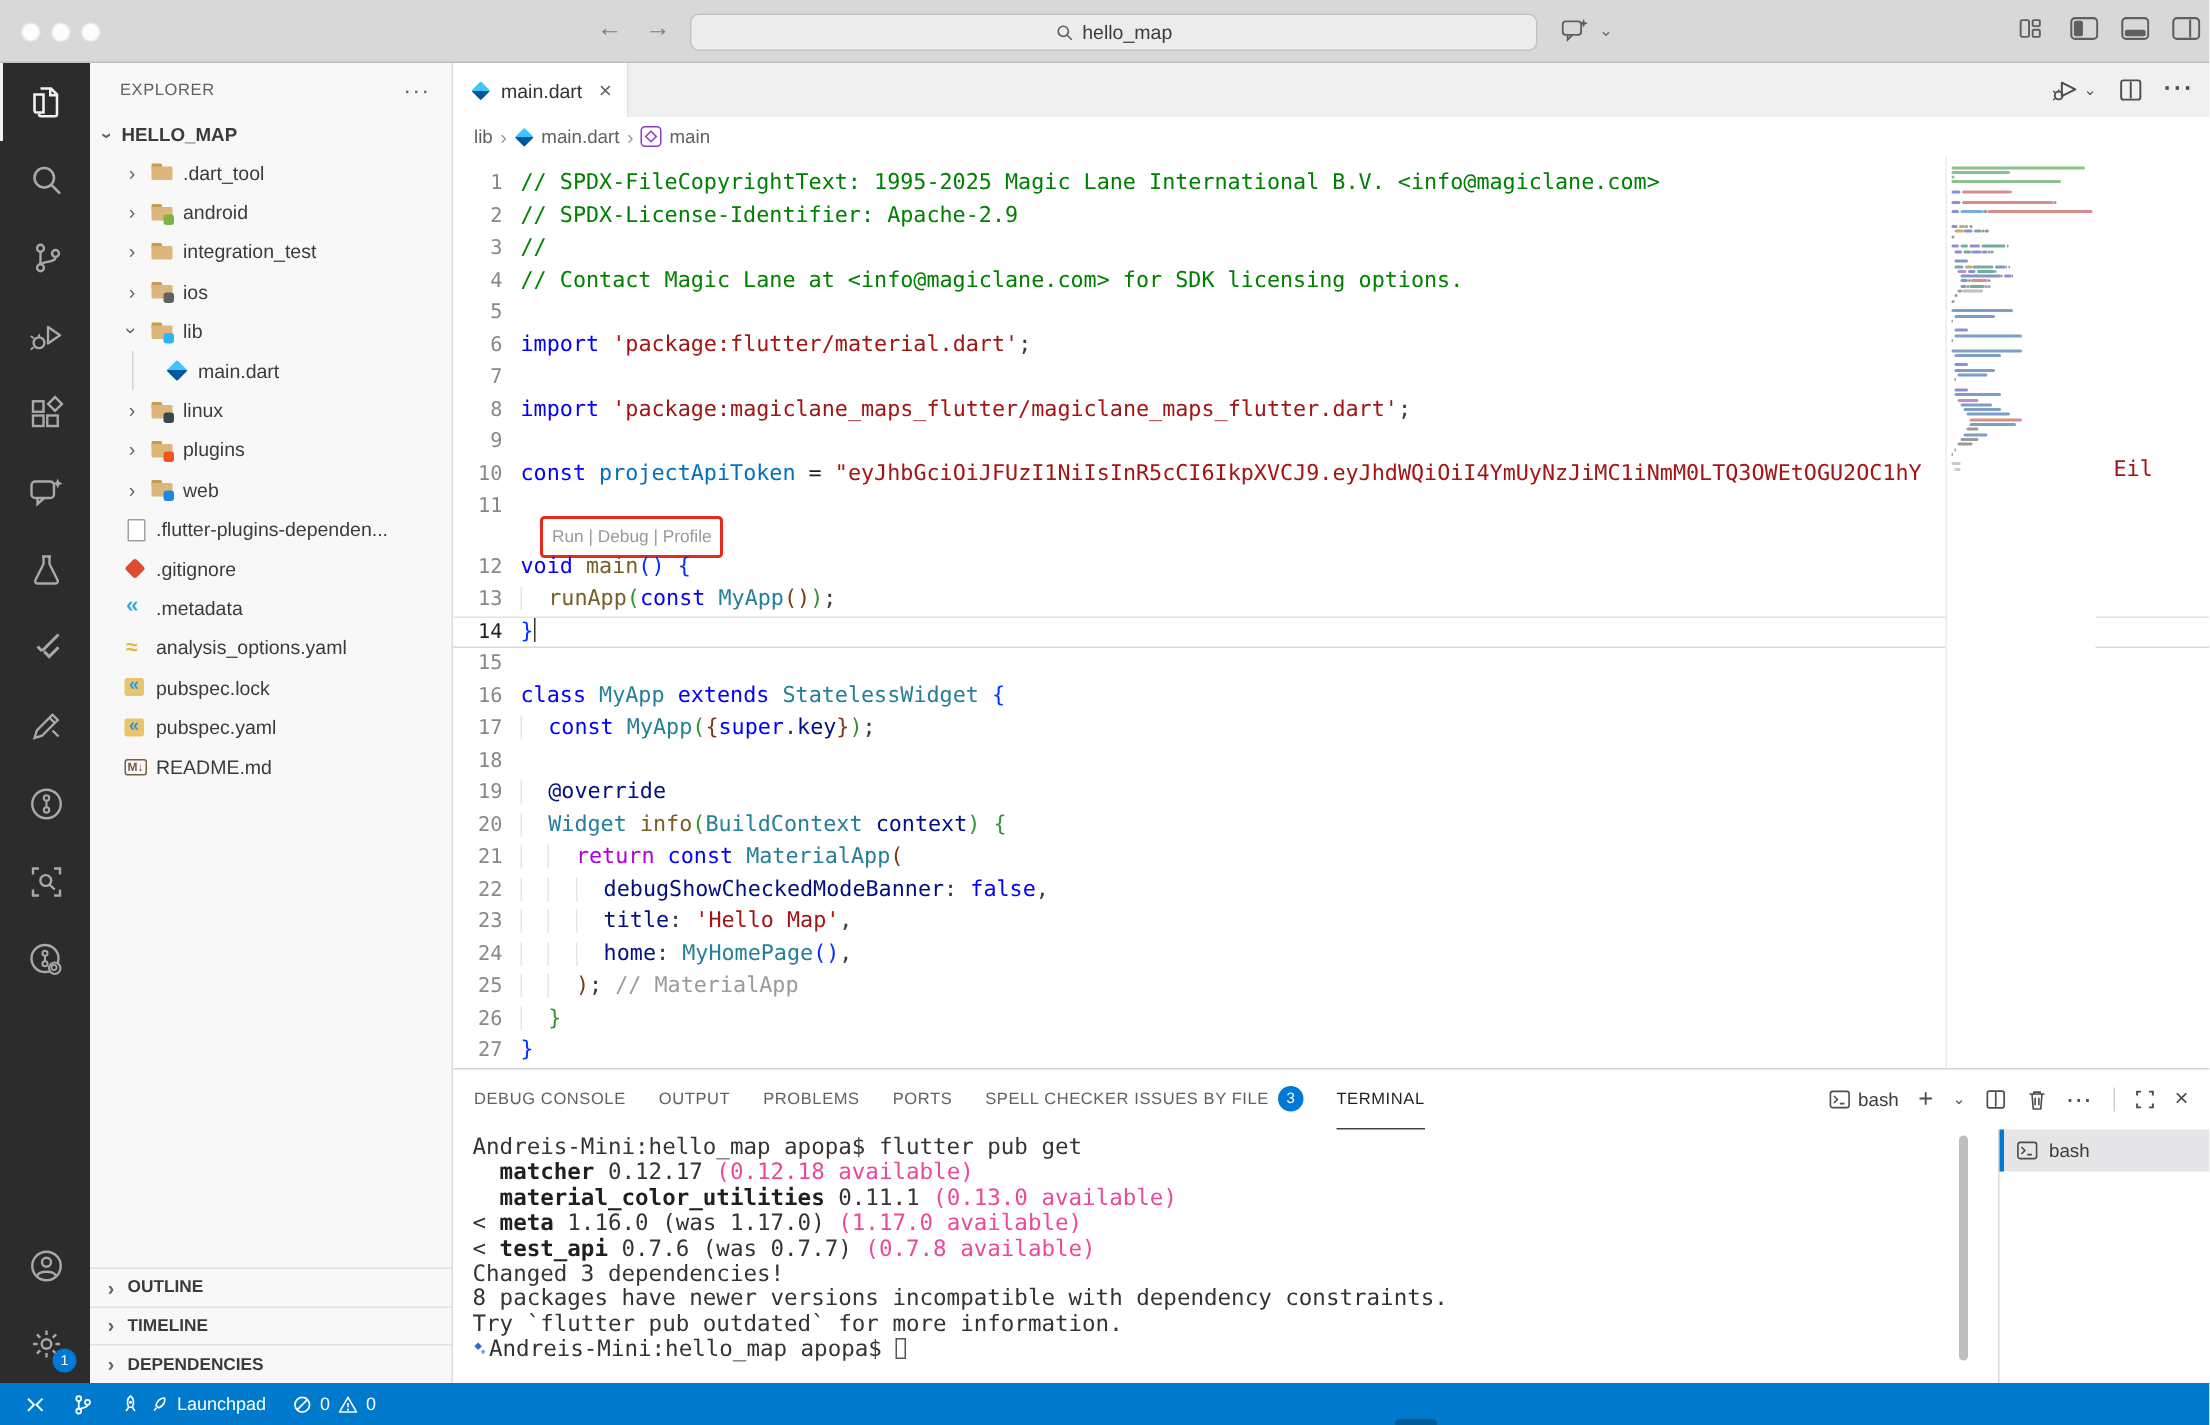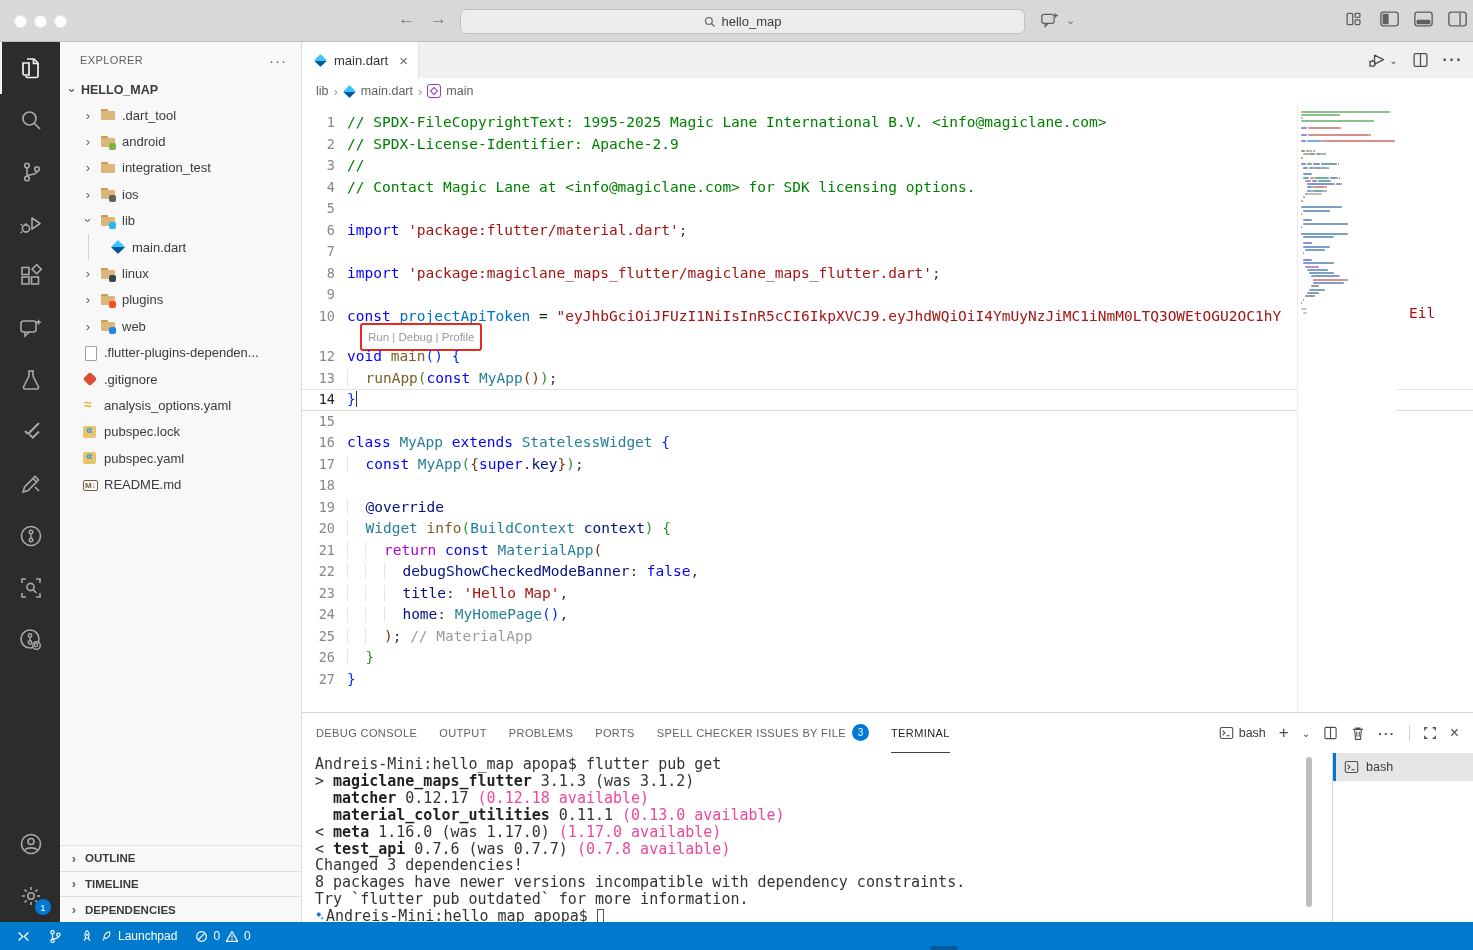--- a/index.html
+++ b/index.html
@@ -348,20 +348,24 @@
         </div>
         <div class="trow">
           <span class="fi fi-file"></span>
           <span class="tlabel">.flutter-plugins-dependen...</span>
         </div>
         <div class="trow">
           <span class="fi fi-git"></span>
           <span class="tlabel">.gitignore</span>
         </div>
         <div class="trow">
+          <span class="fi fi-flutter"></span>
+          <span class="tlabel">.metadata</span>
+        </div>
+        <div class="trow">
           <span class="fi fi-yaml"></span>
           <span class="tlabel">analysis_options.yaml</span>
         </div>
         <div class="trow">
           <span class="fi fi-pub"></span>
           <span class="tlabel">pubspec.lock</span>
         </div>
         <div class="trow">
           <span class="fi fi-pub"></span>
           <span class="tlabel">pubspec.yaml</span>
@@ -428,20 +432,21 @@
           <div class="cline mono"><span class="gut">1</span><span class="ctext"><span class="c-cm">// SPDX-FileCopyrightText: 1995-2025 Magic Lane International B.V. &lt;info@magiclane.com&gt;</span></span></div>
           <div class="cline mono"><span class="gut">2</span><span class="ctext"><span class="c-cm">// SPDX-License-Identifier: Apache-2.9</span></span></div>
           <div class="cline mono"><span class="gut">3</span><span class="ctext"><span class="c-cm">//</span></span></div>
           <div class="cline mono"><span class="gut">4</span><span class="ctext"><span class="c-cm">// Contact Magic Lane at &lt;info@magiclane.com&gt; for SDK licensing options.</span></span></div>
           <div class="cline mono"><span class="gut">5</span><span class="ctext"></span></div>
           <div class="cline mono"><span class="gut">6</span><span class="ctext"><span class="c-kw">import</span><span> </span><span class="c-str">'package:flutter/material.dart'</span><span class="c-pun">;</span></span></div>
           <div class="cline mono"><span class="gut">7</span><span class="ctext"></span></div>
           <div class="cline mono"><span class="gut">8</span><span class="ctext"><span class="c-kw">import</span><span> </span><span class="c-str">'package:magiclane_maps_flutter/magiclane_maps_flutter.dart'</span><span class="c-pun">;</span></span></div>
           <div class="cline mono"><span class="gut">9</span><span class="ctext"></span></div>
           <div class="cline mono"><span class="gut">10</span><span class="ctext"><span class="c-kw">const</span><span> </span><span class="c-var">projectApiToken</span><span> = </span><span class="c-str">"eyJhbGciOiJFUzI1NiIsInR5cCI6IkpXVCJ9.eyJhdWQiOiI4YmUyNzJiMC1iNmM0LTQ3OWEtOGU2OC1hY</span></span></div>
+          <div class="cline mono"><span class="gut">11</span><span class="ctext"></span></div>
           <div class="codelens-row">
             <span class="codelens-box"><a>Run</a> | <a>Debug</a> | <a>Profile</a></span>
           </div>
           <div class="cline mono"><span class="gut">12</span><span class="ctext"><span class="c-kw">void</span><span> </span><span class="c-fn">main</span><span class="c-b1">()</span><span> </span><span class="c-b1">{</span></span></div>
           <div class="cline mono"><span class="gut">13</span><span class="ctext"><span class="c-ind">  </span><span class="c-fn">runApp</span><span class="c-b2">(</span><span class="c-kw">const</span><span> </span><span class="c-type">MyApp</span><span class="c-b3">()</span><span class="c-b2">)</span><span class="c-pun">;</span></span></div>
           <div class="cline mono cur"><span class="gut">14</span><span class="ctext"><span class="c-b1">}</span><span class="cursor-caret"></span></span></div>
           <div class="cline mono"><span class="gut">15</span><span class="ctext"></span></div>
           <div class="cline mono"><span class="gut">16</span><span class="ctext"><span class="c-kw">class</span><span> </span><span class="c-type">MyApp</span><span> </span><span class="c-kw">extends</span><span> </span><span class="c-type">StatelessWidget</span><span> </span><span class="c-b1">{</span></span></div>
           <div class="cline mono"><span class="gut">17</span><span class="ctext"><span class="c-ind">  </span><span class="c-kw">const</span><span> </span><span class="c-type">MyApp</span><span class="c-b2">(</span><span class="c-b3">{</span><span class="c-kw">super</span><span class="c-pun">.</span><span class="c-prop">key</span><span class="c-b3">}</span><span class="c-b2">)</span><span class="c-pun">;</span></span></div>
           <div class="cline mono"><span class="gut">18</span><span class="ctext"></span></div>
@@ -720,21 +725,20 @@
                 <path d="M2 5 V2 h3 M11 2 h3 v3 M14 11 v3 h-3 M5 14 H2 v-3" fill="none" stroke="#4d4d4d" stroke-width="1.5"></path>
               </svg>
           </span>
           <span style="font-size:16px;color:#4d4d4d">×</span>
         </div>
       </div>
       <div class="panel-body">
         <div class="term mono" id="terminal">
           <div class="term-scroll"></div>
         <div class="tline"><span>Andreis-Mini:hello_map apopa$ flutter pub get</span></div>
-            <div class="tline"><span>&gt; </span><span class="t-b">magiclane_maps_flutter</span><span> 3.1.3 (was 3.1.2)</span></div>
             <div class="tline"><span>  </span><span class="t-b">matcher</span><span> 0.12.17 </span><span class="t-c">(0.12.18 available)</span></div>
             <div class="tline"><span>  </span><span class="t-b">material_color_utilities</span><span> 0.11.1 </span><span class="t-c">(0.13.0 available)</span></div>
             <div class="tline"><span>&lt; </span><span class="t-b">meta</span><span> 1.16.0 (was 1.17.0) </span><span class="t-c">(1.17.0 available)</span></div>
             <div class="tline"><span>&lt; </span><span class="t-b">test_api</span><span> 0.7.6 (was 0.7.7) </span><span class="t-c">(0.7.8 available)</span></div>
             <div class="tline"><span>Changed 3 dependencies!</span></div>
             <div class="tline"><span>8 packages have newer versions incompatible with dependency constraints.</span></div>
             <div class="tline"><span>Try `flutter pub outdated` for more information.</span></div>
             <div class="tline"><span><svg width="10" height="11" viewBox="0 0 12 13" style="display:inline-block;vertical-align:-1px;margin-right:1px">
                   <path d="M4.5 1 L7.5 4 L4.5 7 L1.5 4 Z" fill="#2472c8"></path>
                   <path d="M8.5 6.5 L10.5 8.5 L8.5 10.5 L6.5 8.5 Z" fill="#6fa8dc"></path>

